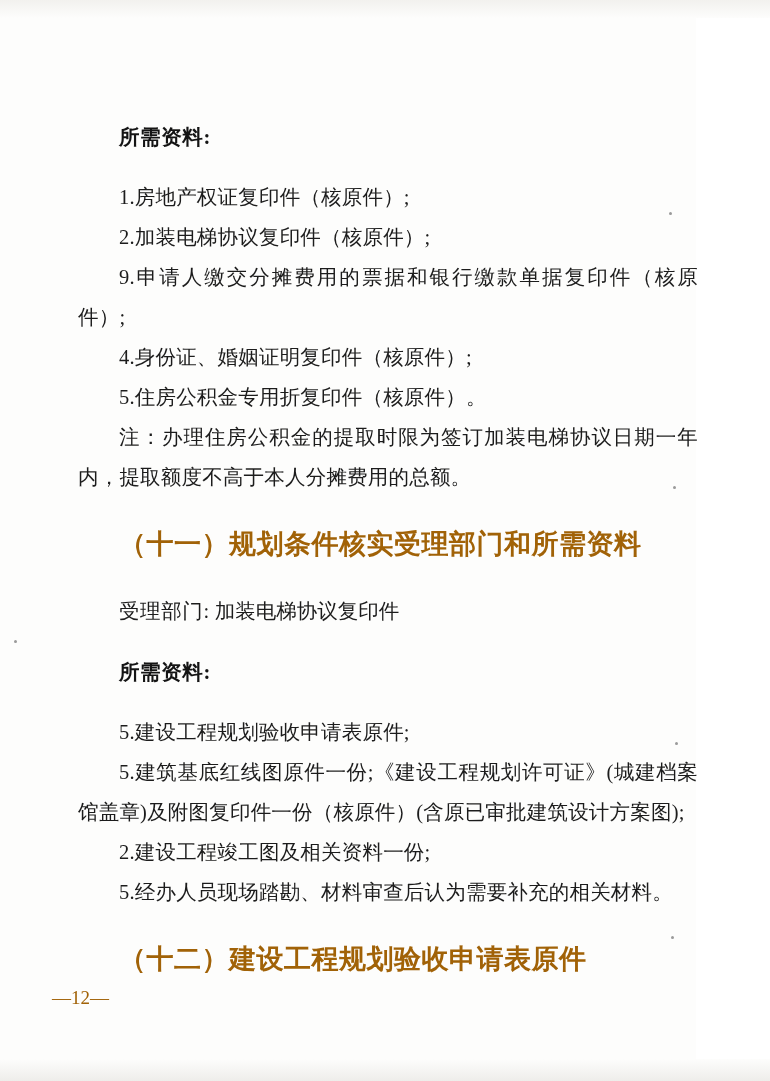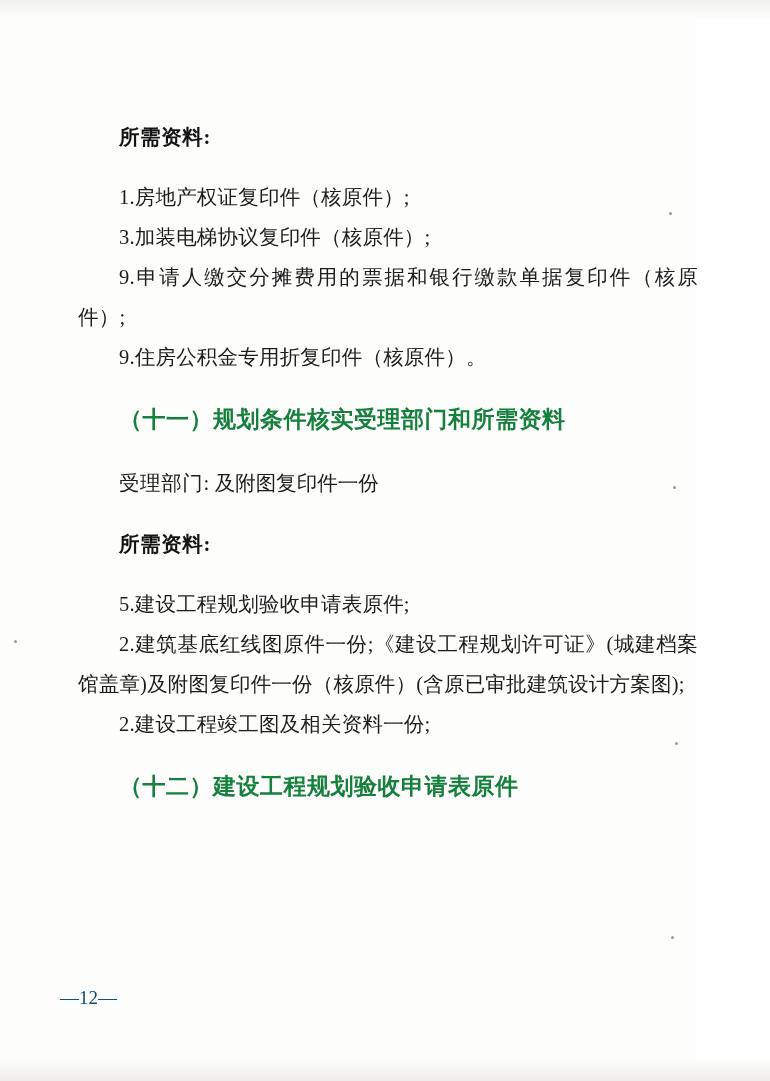--- a/index.html
+++ b/index.html
@@ -53,32 +53,32 @@
     line-height: 40px;
     text-indent: 41px;
     color: #1c1c1c;
   }
   .subheading .lbl {
     font-weight: normal;
     letter-spacing: 0.6px;
   }
   .sec-title {
     font-weight: bold;
-    font-size: 23px;
+    font-size: 27px;
     line-height: 40px;
     text-indent: 41px;
     letter-spacing: 0.5px;
-    color: #15803d;
+    color: #a16207;
   }
   .footer {
     position: absolute;
-    left: 60px;
+    left: 52px;
     bottom: 72px;
     font-size: 19px;
-    color: #0c4a6e;
+    color: #a16207;
     font-family: "Liberation Serif", "DejaVu Serif", serif;
   }
   .edge-mark {
     position: absolute;
     width: 3px;
     height: 3px;
     border-radius: 50%;
     background: #9a9a9a;
   }
   .m1 { right: 24px; top: 212px; }
@@ -109,37 +109,40 @@
   <span class="edge-mark m2"></span>
   <span class="edge-mark m3"></span>
   <span class="edge-mark m4"></span>
   <span class="edge-mark m5"></span>
 
   <div class="content">
 
     <p class="heading">所需资料:</p>
 
     <p class="para indent">1.房地产权证复印件（核原件）;</p>
-    <p class="para indent">3.加装电梯协议复印件（核原件）;</p>
+    <p class="para indent">2.加装电梯协议复印件（核原件）;</p>
     <p class="para indent">9.申请人缴交分摊费用的票据和银行缴款单据复印件（核原件）;</p>
-    <p class="para indent">9.住房公积金专用折复印件（核原件）。</p>
+    <p class="para indent">4.身份证、婚姻证明复印件（核原件）;</p>
+    <p class="para indent">5.住房公积金专用折复印件（核原件）。</p>
 
+    <p class="para indent">注：办理住房公积金的提取时限为签订加装电梯协议日期一年内，提取额度不高于本人分摊费用的总额。</p>
 
     <p class="sec-title">（十一）规划条件核实受理部门和所需资料</p>
 
     <p class="subheading">
       <span class="lbl">受理部门:</span>
-      <span>及附图复印件一份</span>
+      <span>加装电梯协议复印件</span>
     </p>
 
     <p class="heading">所需资料:</p>
 
     <p class="para indent">5.建设工程规划验收申请表原件;</p>
-    <p class="para indent">2.建筑基底红线图原件一份;《建设工程规划许可证》(城建档案馆盖章)及附图复印件一份（核原件）(含原已审批建筑设计方案图);</p>
+    <p class="para indent">5.建筑基底红线图原件一份;《建设工程规划许可证》(城建档案馆盖章)及附图复印件一份（核原件）(含原已审批建筑设计方案图);</p>
     <p class="para indent">2.建设工程竣工图及相关资料一份;</p>
+    <p class="para indent">5.经办人员现场踏勘、材料审查后认为需要补充的相关材料。</p>
 
     <p class="sec-title">（十二）建设工程规划验收申请表原件</p>
 
   </div>
 
   <div class="footer">—12—</div>
 
 </div>
 
 </body></html>

